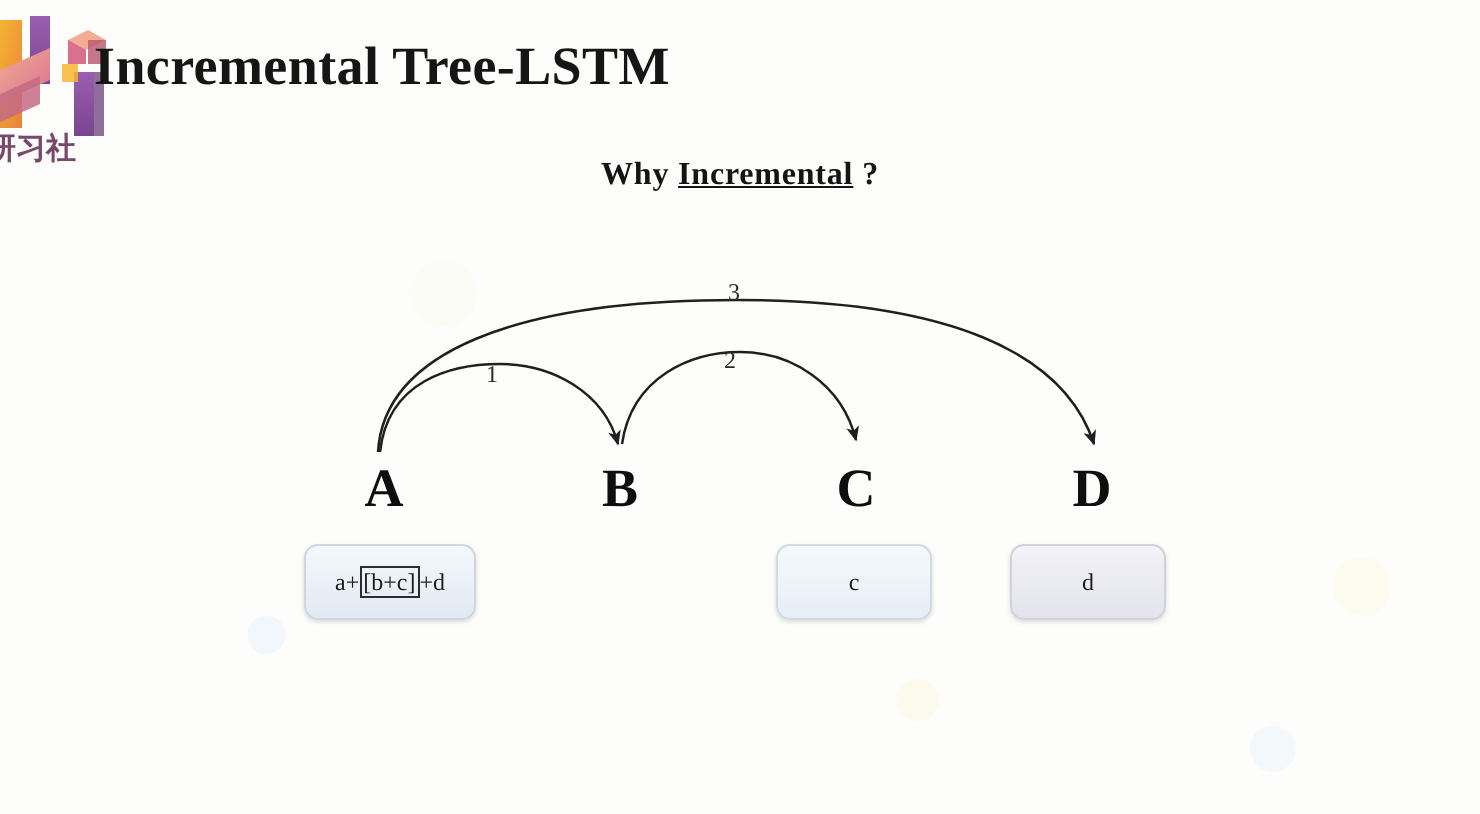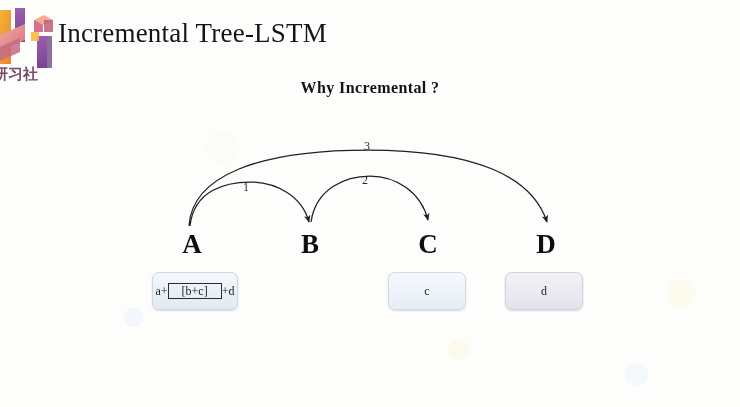--- a/index.html
+++ b/index.html
@@ -48,42 +48,42 @@
     font-weight: 700;
     color: #6d3a5e;
     letter-spacing: 0px;
     white-space: nowrap;
     opacity: 0.92;
   }
 
   
   #slide-title {
     position: absolute;
-    left: 58px;
+    left: 47px;
     top: 18px;
     font-family: "Liberation Serif", serif;
     font-size: 27px;
-    font-weight: normal;
+    font-weight: bold;
     color: #151515;
     letter-spacing: 0.2px;
     white-space: nowrap;
   }
   #section-heading {
     position: absolute;
     left: 0;
     top: 79px;
     width: 740px;
     text-align: center;
     font-family: "Liberation Serif", serif;
     font-size: 16px;
     font-weight: bold;
     color: #141414;
     letter-spacing: 0.4px;
   }
-  #section-heading .u { }
+  #section-heading .u { text-decoration: underline; }
 
   
   #diagram {
     position: absolute;
     left: 0; top: 0;
     width: 740px;
     height: 407px;
     pointer-events: none;
   }
   #diagram svg { display: block; }
@@ -133,21 +133,21 @@
     background: linear-gradient(180deg, #f5f9fd 0%, #edf3f9 55%, #e6edf5 100%);
     border: 1px solid #d2dae4;
   }
   .expr-box.tint-d {
     background: linear-gradient(180deg, #f2f2f7 0%, #eaeaf1 55%, #e3e3ec 100%);
     border: 1px solid #d2d1db;
   }
   .expr-text { white-space: nowrap; }
   .expr-text .bracketed {
     border: 1px solid #2c2c2c;
-    padding: 0 13px;
+    padding: 0 1px;
     margin: 0 0px;
   }
 </style>
 </head>
 <body>
 
 <div id="slide">
 
   <div id="logo-area">
     <svg class="logo-svg" width="92" height="92" viewBox="0 0 92 92">

